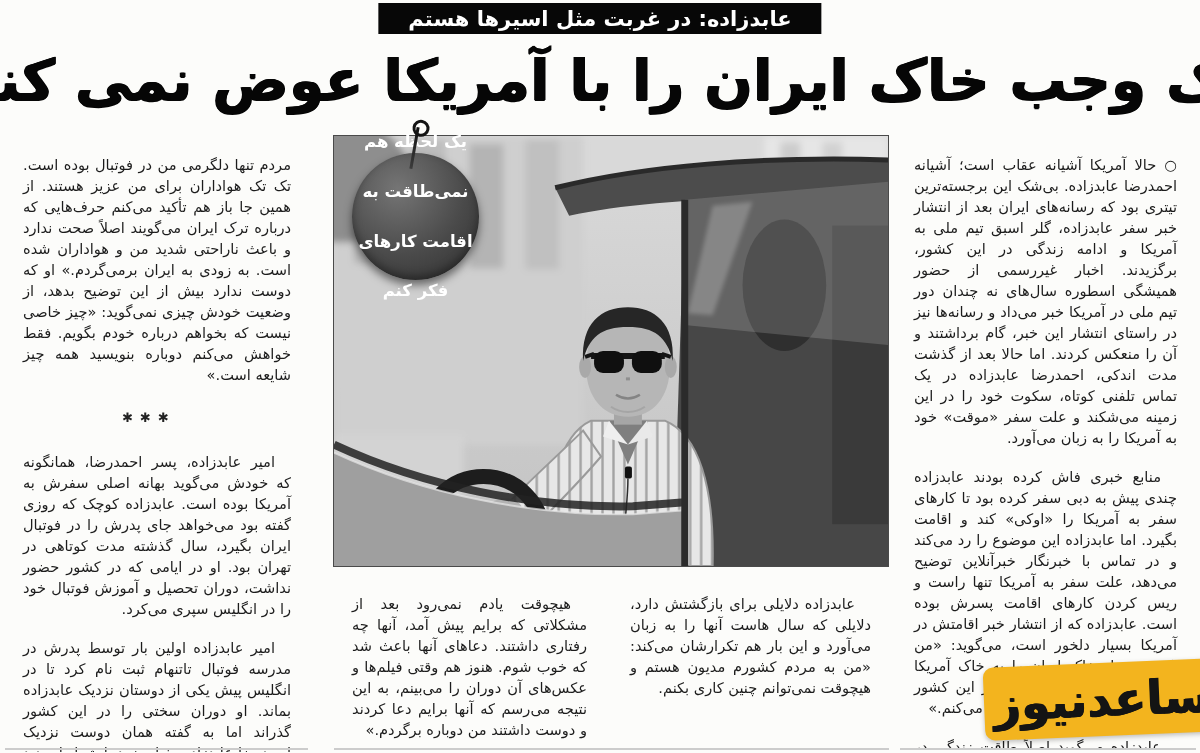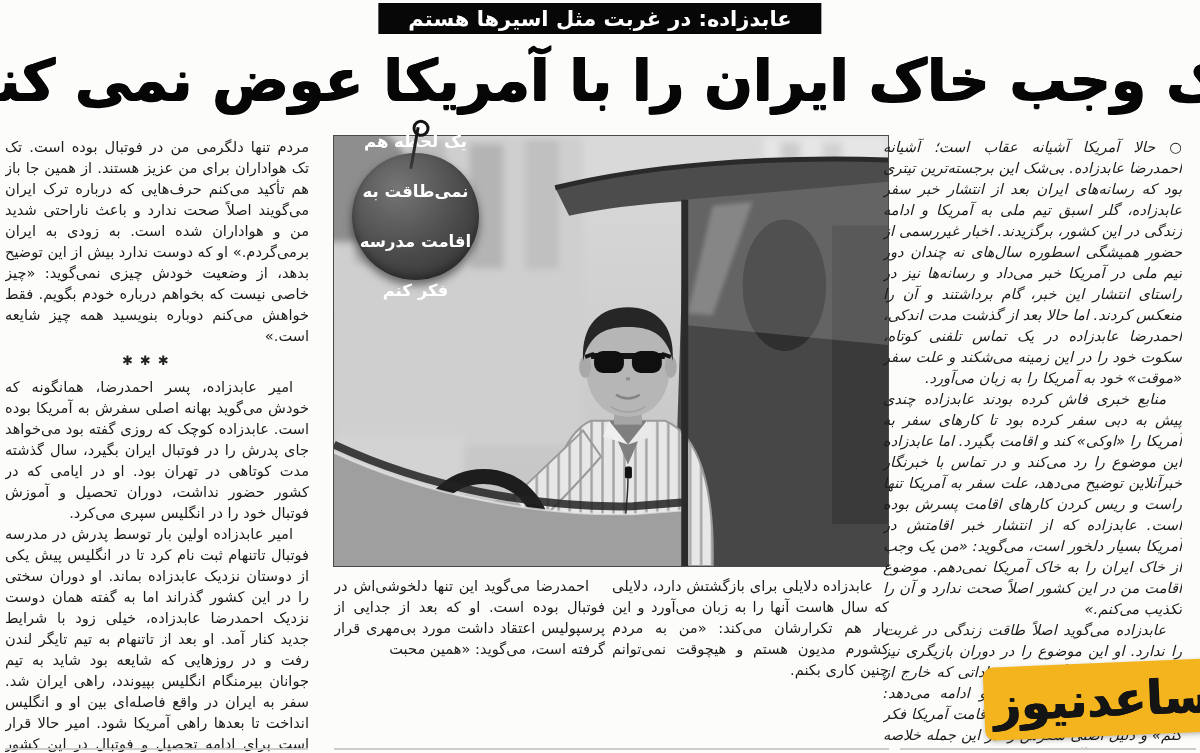--- a/index.html
+++ b/index.html
@@ -25,27 +25,27 @@
     display:flex;align-items:center;justify-content:center;
     font-size:57px;font-weight:bold;direction:rtl;color:#060606;
     letter-spacing:-1px;white-space:nowrap;
     text-shadow:0.7px 0 0 #060606,-0.7px 0 0 #060606,0 0.5px 0 #060606;
   }
   
   .col{
     position:absolute;direction:rtl;text-align:justify;
     font-size:14.6px;line-height:21px;color:#1c1c1c;overflow:hidden;
   }
-  .col p{margin:0;text-indent:16px;}
+  .col p{margin:18px;text-indent:16px;}
   .col p.no-indent{text-indent:0;}
   .sep{
     text-align:center;text-indent:0;font-size:13px;font-weight:bold;
     letter-spacing:7px;line-height:30px;color:#222;
   }
-  .col-right{right:18px;top:136px;width:299px;height:613px;font-style:italic;}
+  .col-right{right:5px;top:136px;width:299px;height:613px;}
   .col-left{left:5px;top:136px;width:304px;height:616px;}
   .col-mid-right{left:612px;top:575px;width:277px;height:176px;}
   .col-mid-left{left:334px;top:575px;width:271px;height:176px;}
   
   .photo-wrap{
     position:absolute;left:333px;top:135px;width:556px;height:432px;
     border:1px solid #4a4a4a;box-sizing:border-box;background:#c9c9c9;
   }
   .photo-wrap svg{display:block;width:100%;height:100%;}
   
@@ -181,35 +181,36 @@
       <path d="M0,318 C90,360 200,382 300,380 L352,376" stroke="#e8e8e8" stroke-width="2" fill="none" opacity="0.7"></path>
 
       <path d="M352,64 L352,432" stroke="#2b2b2b" stroke-width="7"></path>
     </svg>
   </div>
 
   <div class="badge">
     <div class="badge-pin"></div>
     <span>یک لحظه هم</span>
     <span>نمی‌طاقت به</span>
-    <span>اقامت مدرسه</span>
+    <span>اقامت کارهای</span>
     <span>فکر کنم</span>
   </div>
 
   <div class="col col-right">
     <p class="no-indent">○ حالا آمریکا آشیانه عقاب است؛ آشیانه احمدرضا عابدزاده. بی‌شک این برجسته‌ترین تیتری بود که رسانه‌های ایران بعد از انتشار خبر سفر عابدزاده، گلر اسبق تیم ملی به آمریکا و ادامه زندگی در این کشور، برگزیدند. اخبار غیررسمی از حضور همیشگی اسطوره سال‌های نه چندان دور تیم ملی در آمریکا خبر می‌داد و رسانه‌ها نیز در راستای انتشار این خبر، گام برداشتند و آن را منعکس کردند. اما حالا بعد از گذشت مدت اندکی، احمدرضا عابدزاده در یک تماس تلفنی کوتاه، سکوت خود را در این زمینه می‌شکند و علت سفر «موقت» خود به آمریکا را به زبان می‌آورد.</p>
     <p>منابع خبری فاش کرده بودند عابدزاده چندی پیش به دبی سفر کرده بود تا کارهای سفر به آمریکا را «اوکی» کند و اقامت بگیرد. اما عابدزاده این موضوع را رد می‌کند و در تماس با خبرنگار خبرآنلاین توضیح می‌دهد، علت سفر به آمریکا تنها راست و ریس کردن کارهای اقامت پسرش بوده است. عابدزاده که از انتشار خبر اقامتش در آمریکا بسیار دلخور است، می‌گوید: «من یک وجب از خاک ایران را به خاک آمریکا نمی‌دهم. موضوع اقامت من در این کشور اصلاً صحت ندارد و آن را تکذیب می‌کنم.»</p>
     <p>عابدزاده می‌گوید اصلاً طاقت زندگی در غربت را ندارد. او این موضوع را در دوران بازیگری نیز ثابت کرد چون هیچگاه به پیشنهاداتی که خارج از ایران می‌رسید توجه نمی‌کرد و ادامه می‌دهد: «من یک لحظه هم نمی‌توانم به اقامت آمریکا فکر کنم» و دلیل اصلی سفرش را در این جمله خلاصه می‌کند: «به خدا آمده‌ام</p>
   </div>
 
   <div class="col col-mid-right">
     <p>عابدزاده دلایلی برای بازگشتش دارد، دلایلی که سال هاست آنها را به زبان می‌آورد و این بار هم تکرارشان می‌کند: «من به مردم کشورم مدیون هستم و هیچوقت نمی‌توانم چنین کاری بکنم.</p>
   </div>
 
   <div class="col col-mid-left">
+    <p>هیچوقت یادم نمی‌رود بعد از مشکلاتی که برایم پیش آمد، آنها چه رفتاری داشتند. دعاهای آنها باعث شد که خوب شوم. هنوز هم وقتی فیلم‌ها و عکس‌های آن دوران را می‌بینم، به این نتیجه می‌رسم که آنها برایم دعا کردند و دوست داشتند من دوباره برگردم.»</p>
     <p>احمدرضا می‌گوید این تنها دلخوشی‌اش در فوتبال بوده است. او که بعد از جدایی از پرسپولیس اعتقاد داشت مورد بی‌مهری قرار گرفته است، می‌گوید: «همین محبت</p>
   </div>
 
   <div class="col col-left">
     <p class="no-indent">مردم تنها دلگرمی من در فوتبال بوده است. تک تک هواداران برای من عزیز هستند. از همین جا باز هم تأکید می‌کنم حرف‌هایی که درباره ترک ایران می‌گویند اصلاً صحت ندارد و باعث ناراحتی شدید من و هواداران شده است. به زودی به ایران برمی‌گردم.» او که دوست ندارد بیش از این توضیح بدهد، از وضعیت خودش چیزی نمی‌گوید: «چیز خاصی نیست که بخواهم درباره خودم بگویم. فقط خواهش می‌کنم دوباره بنویسید همه چیز شایعه است.»</p>
     <p class="sep">✱✱✱</p>
     <p>امیر عابدزاده، پسر احمدرضا، همانگونه که خودش می‌گوید بهانه اصلی سفرش به آمریکا بوده است. عابدزاده کوچک که روزی گفته بود می‌خواهد جای پدرش را در فوتبال ایران بگیرد، سال گذشته مدت کوتاهی در تهران بود. او در ایامی که در کشور حضور نداشت، دوران تحصیل و آموزش فوتبال خود را در انگلیس سپری می‌کرد.</p>
     <p>امیر عابدزاده اولین بار توسط پدرش در مدرسه فوتبال تاتنهام ثبت نام کرد تا در انگلیس پیش یکی از دوستان نزدیک عابدزاده بماند. او دوران سختی را در این کشور گذراند اما به گفته همان دوست نزدیک احمدرضا عابدزاده، خیلی زود با شرایط جدید کنار آمد. او بعد از تاتنهام به تیم تایگر لندن رفت و در روزهایی که شایعه بود شاید به تیم جوانان بیرمنگام انگلیس بپیوندد، راهی ایران شد. سفر به ایران در واقع فاصله‌ای بین او و انگلیس انداخت تا بعدها راهی آمریکا شود. امیر حالا قرار است برای ادامه تحصیل و فوتبال در این کشور بماند...</p>
   </div>
 

